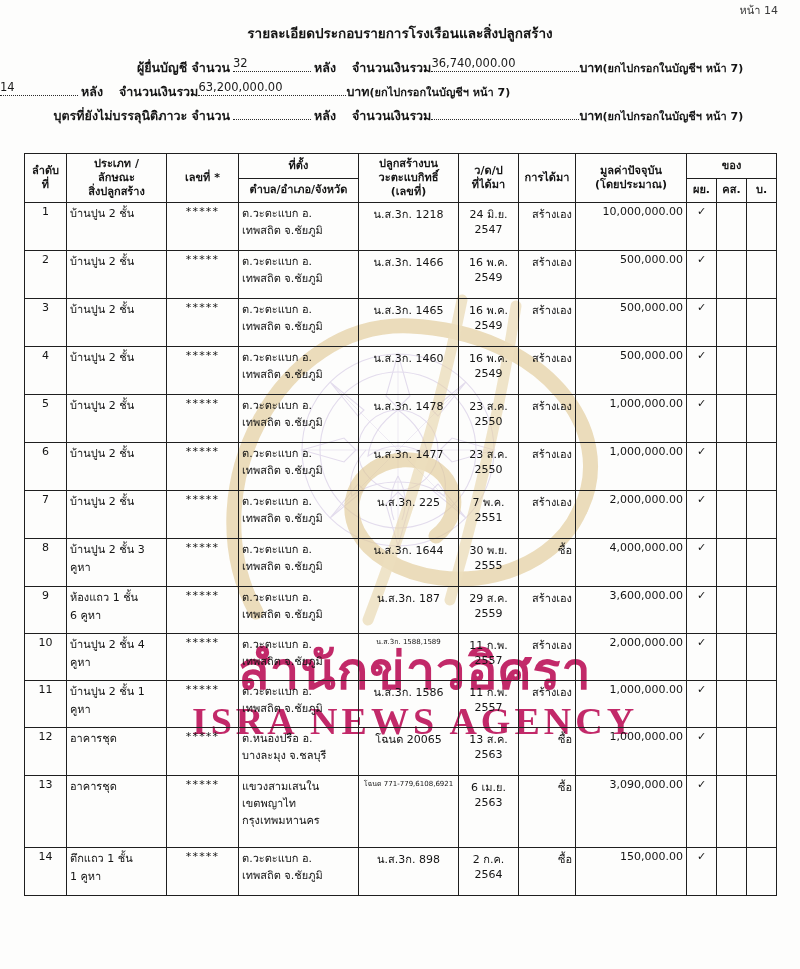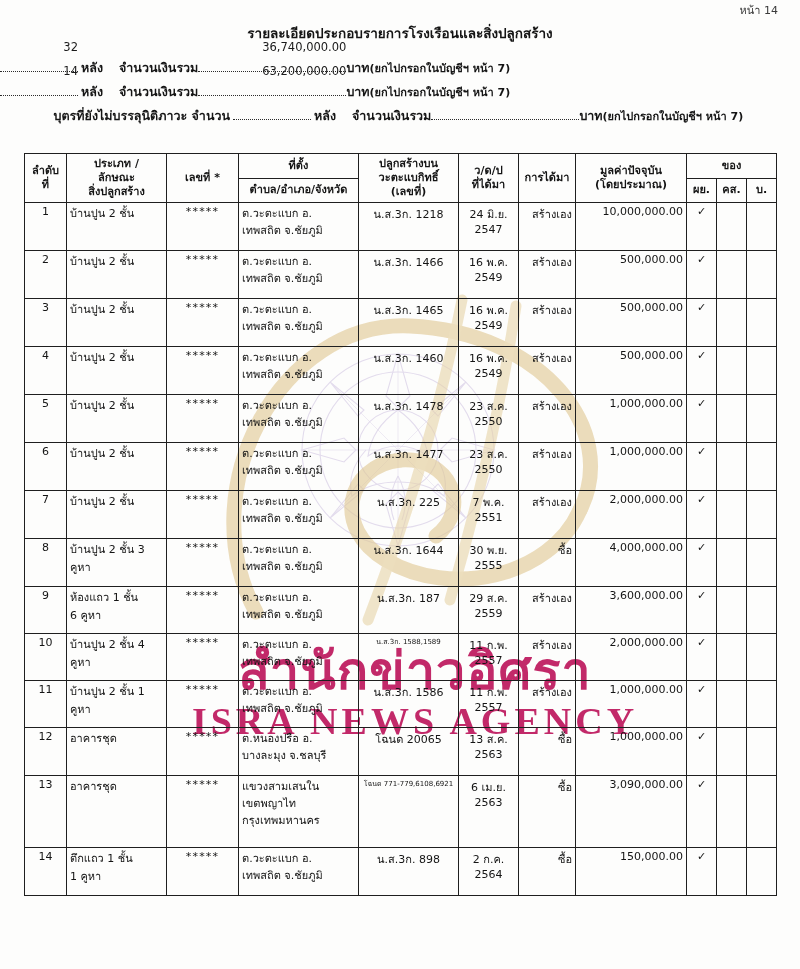--- a/index.html
+++ b/index.html
@@ -117,22 +117,22 @@
   }
   .dotline {
     position: relative;
     border-bottom: 1.4px dotted #2b2b2b;
     height: 15px;
     display: inline-block;
   }
   .dotline .filled {
     position: absolute;
     left: 0; right: 0;
-    bottom: 17px;
-    text-align: right;
+    bottom: 1px;
+    text-align: left;
     font-size: 11.5px;
     font-weight: normal;
     color: #1a1a1a;
   }
   .dl-count { width: 78px; }
   .dl-money { width: 148px; }
   .unit { padding: 0 0 0 3px; white-space: nowrap; }
   .sum-gap { width: 16px; }
   .note {
     font-size: 11px;
@@ -246,20 +246,21 @@
     </div>
   </div>
 
   <div class="page-number">หน้า 14</div>
 
   <div class="doc-title">รายละเอียดประกอบรายการโรงเรือนและสิ่งปลูกสร้าง</div>
 
   <div class="summary">
 
     <div class="sum-row">
+      <span class="sum-label">ผู้ยื่นบัญชี จำนวน</span>
       <span class="dotline dl-count">
         <span class="filled">32</span>
       </span>
       <span class="unit">หลัง</span>
       <span class="sum-gap"></span>
       <span>จำนวนเงินรวม</span>
       <span class="dotline dl-money">
         <span class="filled">36,740,000.00</span>
       </span>
       <span>บาท</span>

